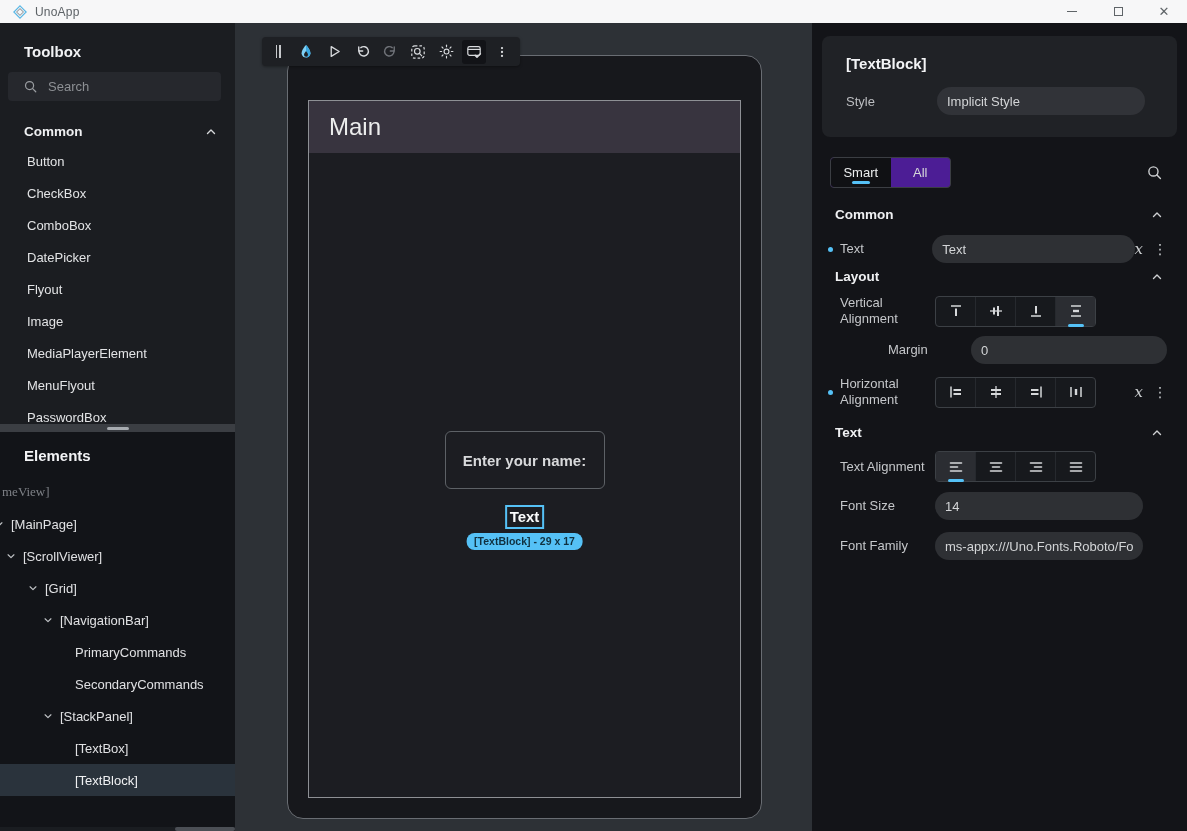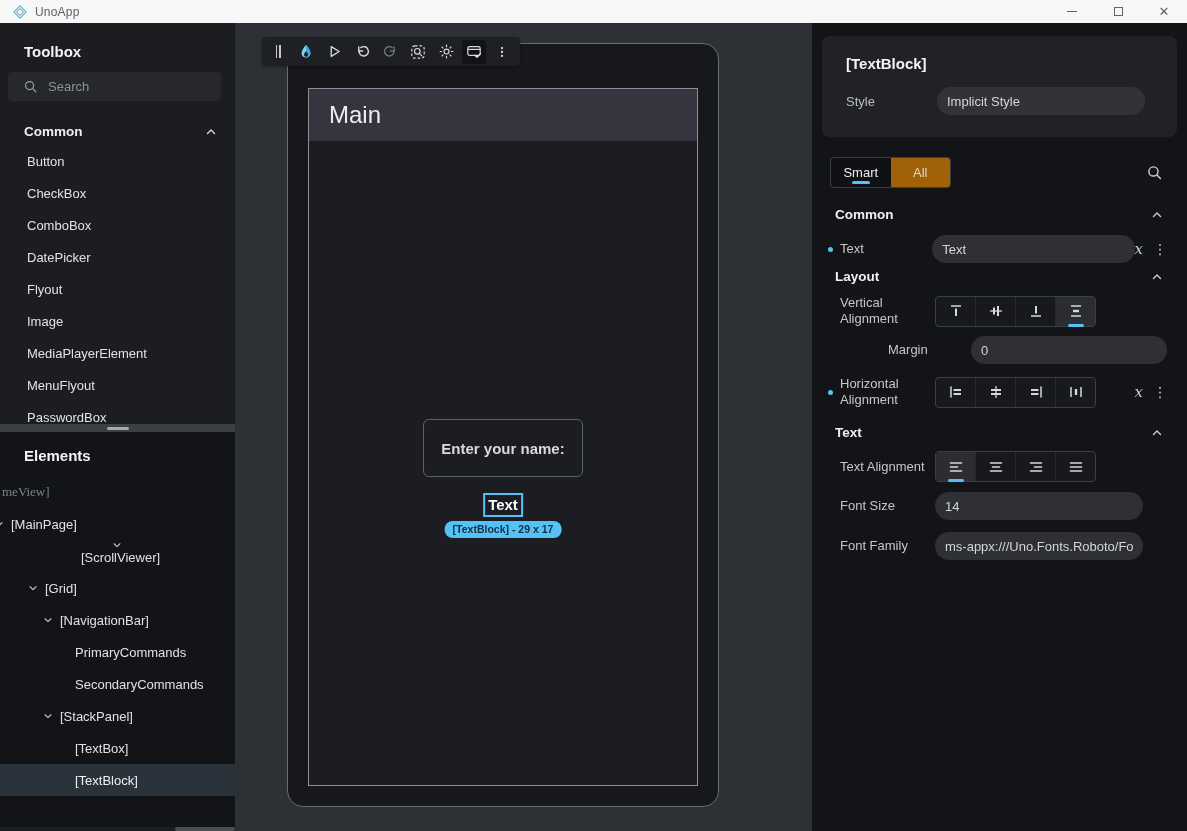--- a/index.html
+++ b/index.html
@@ -50,40 +50,40 @@
   .splitter .thumb { width:22px; height:3px; border-radius:2px; background:#a7abb0; }
   .elements { position:absolute; left:0; top:409px; width:235px; height:399px; background:#121418; }
   .elements .panel-title { padding-top:15px; }
   .tree { margin-top:12px; }
   .tree-row { height:32px; display:flex; align-items:center; font-size:13px; color:#e0e1e3; white-space:nowrap; }
   .tree-row .chev { color:#c0c3c6; margin-right:7px; flex:none; }
   .tree-row.dim { color:#7e8186; }
   .tree-row.selected { background:#2a333c; color:#f0f1f3; }
   .pl0 { padding-left:2px;font-family:Liberation Serif, serif; } .pl-main { padding-left:0; }
   .pl-main .chev { margin-left:-6px; }
-  .pl1 { padding-left:6px;flex-direction:column; } .pl2 { padding-left:28px; } .pl3 { padding-left:43px; } .pl4 { padding-left:75px; }
+  .pl1 { padding-left:6px; } .pl2 { padding-left:28px; } .pl3 { padding-left:43px; } .pl4 { padding-left:75px; }
   .h-scrollbar { position:absolute; left:0; bottom:0; width:235px; height:4px; background:#1a1d21; }
   .h-scrollbar .thumb { position:absolute; left:175px; top:0; width:60px; height:4px; background:#4b4f55; border-radius:2px; }
 
   
   .canvas { position:absolute; left:235px; top:23px; width:577px; height:808px; background:#2d3136; }
   .toolbar {
     position:absolute; left:27px; top:14px; width:258px; height:29px;
     background:#1e2024; border-radius:4px; display:flex; align-items:center;
     padding:0 6px 0 4px; justify-content:space-between; z-index:5;
     box-shadow:0 1px 3px rgba(0,0,0,.35);
   }
   .tbtn { width:24px; height:24px; display:flex; align-items:center; justify-content:center; color:#d8dadd; border-radius:3px; }
   .tbtn.dim { color:#6f7278; }
   .tbtn.active-tile { background:#121317; }
   .grip { display:flex; gap:2px; }
   .grip i { display:block; width:1.5px; height:13px; background:#c7c9cc; }
 
   .phone {
-    position:absolute; left:52px; top:20px; width:432px; height:764px;
+    position:absolute; left:52px; top:32px; width:475px; height:764px;
     background:#17181c; border:1px solid #696d73; border-radius:16px;padding-left:8px;
   }
   .screen {
     position:absolute; left:20px; right:20px; top:44px; bottom:20px;
     background:#1c1d22; border:1px solid #8e9095;
   }
   .app-header { height:52px; background:#38343f; display:flex; align-items:center; }
   .app-header .app-title { font-size:24px; color:#eceded; padding-left:20px; font-weight:400; }
   .design-textbox {
     position:absolute; left:50%; top:330px; transform:translateX(-50%);
@@ -109,21 +109,21 @@
   .style-row { display:flex; align-items:center; margin:15px 0 0 24px; }
   .style-row .lbl { width:91px; color:#bcbec1; }
   .field {
     width:208px; height:28px; background:#2e3034; border:none; border-radius:14px;
     color:#d3d5d7; font-size:13px; padding:0 10px; font-family:"Liberation Sans",sans-serif;
     outline:none; white-space:nowrap; overflow:hidden;
   }
   .insp-card .field { background:#313338; }
 
   .tabs-row { margin:20px 24px 0 18px; display:flex; align-items:center; justify-content:space-between; }
-  .tabs { display:flex; width:121px; height:31px; border:1px solid #3b3e43; border-radius:4px; overflow:hidden; background:#a16207; }
+  .tabs { display:flex; width:121px; height:31px; border:1px solid #3b3e43; border-radius:4px; overflow:hidden; background:#4c1d95; }
   .tab { flex:1; display:flex; align-items:center; justify-content:center; color:#d6d8da; position:relative; font-size:13px; }
   .tab.active { background:#101114; color:#eceeef; }
   .tab.active::after { content:""; position:absolute; bottom:3px; left:50%; transform:translateX(-50%); width:18px; height:3px; border-radius:2px; background:#55c1f6; }
   .insp-search { color:#cfd1d3; }
 
   .sec-header { display:flex; align-items:center; justify-content:space-between; padding:0 24px 0 23px; font-size:13.5px; font-weight:bold; color:#eff0f2; }
   .sec-header .chev { color:#cfd1d3; }
   .mt-common { margin-top:19px; } .mt-layout { margin-top:6px; } .mt-text { margin-top:17px; }
 
   .prop-row { display:flex; align-items:center; padding-left:28px; padding-right:20px; position:relative; }

